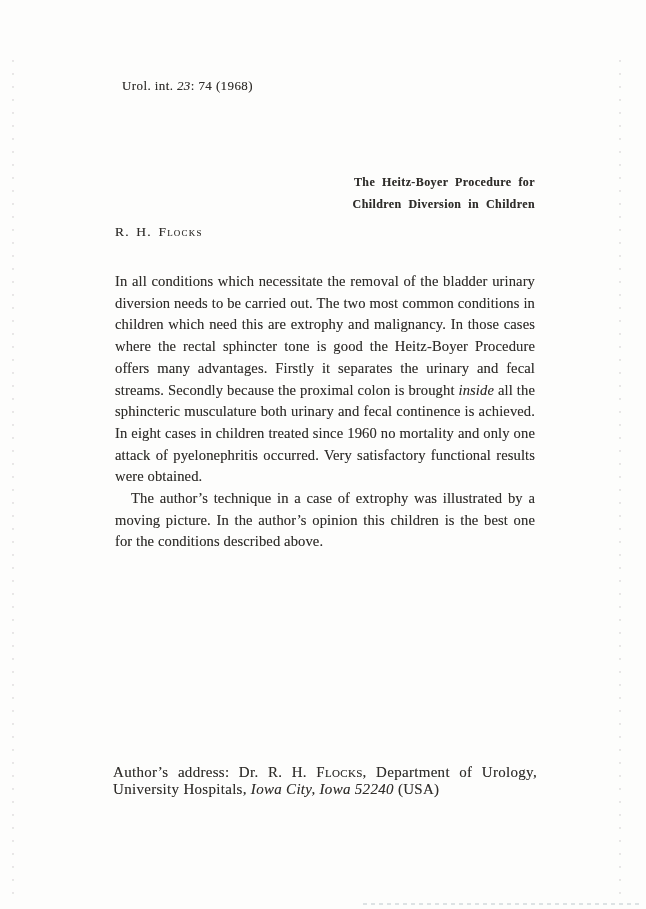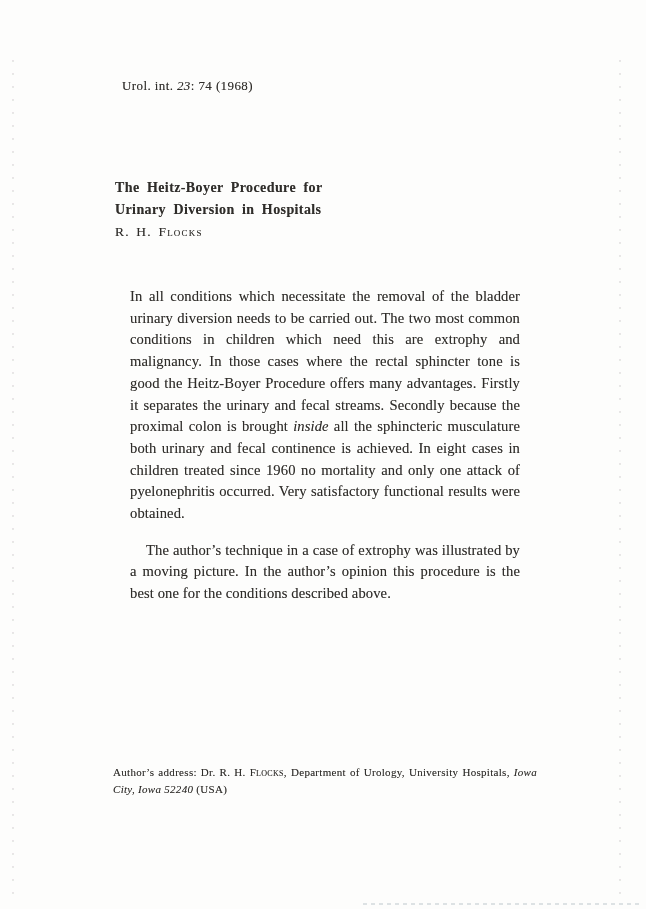--- a/index.html
+++ b/index.html
@@ -30,25 +30,25 @@
     font-size: 13px;
     letter-spacing: 0.4px;
     white-space: nowrap;
   }
   .journal-ref .vol {
     font-style: italic;
   }
   .title-block {
     position: absolute;
     left: 115px;
-    top: 177px;
+    top: 171px;
     width: 420px;
-    text-align: left;
+    text-align: right;
     font-weight: bold;
-    font-size: 14px;
+    font-size: 12px;
     line-height: 22px;
     letter-spacing: 0.4px;
     word-spacing: 3.5px;
   }
   .author-line {
     position: absolute;
     left: 115px;
     top: 224px;
     width: 420px;
     text-align: left;
@@ -63,34 +63,34 @@
     position: absolute;
     left: 115px;
     top: 271px;
     width: 420px;
     font-size: 14.6px;
     line-height: 21.7px;
     text-align: justify;
     letter-spacing: 0.1px;
   }
   .body-text p {
-    margin: 15px;
+    margin: 0;
   }
   .body-text p.indented {
     text-indent: 16px;
   }
   .body-text em {
     font-style: italic;
   }
   .address-footer {
     position: absolute;
     left: 113px;
     top: 764px;
     width: 424px;
-    font-size: 11px;
+    font-size: 15px;
     line-height: 16.5px;
     text-align: justify;
     letter-spacing: 0.3px;
   }
   .address-footer .ital {
     font-style: italic;
   }
   
   .edge-dots-left,
   .edge-dots-right {
@@ -131,29 +131,29 @@
   <div class="edge-dots-left"></div>
   <div class="edge-dots-right"></div>
   <div class="bottom-dashed-line"></div>
 
   <div class="journal-ref scan-text">
     <span>Urol. int. </span><span class="vol">23</span><span>: 74 (1968)</span>
   </div>
 
   <div class="title-block scan-text">
     <div>The Heitz-Boyer Procedure for</div>
-    <div>Urinary Diversion in Hospitals</div>
+    <div>Children Diversion in Children</div>
   </div>
 
   <div class="author-line scan-text">
     <span>R. H. </span><span class="smallcaps">Flocks</span>
   </div>
 
   <div class="body-text scan-text">
     <p><span>In all conditions which necessitate the removal of the bladder urinary diversion needs to be carried out. The two most common conditions in children which need this are extrophy and malignancy. In those cases where the rectal sphincter tone is good the Heitz-Boyer Procedure offers many advantages. Firstly it separates the urinary and fecal streams. Secondly because the proximal colon is brought </span><em>inside</em><span> all the sphincteric musculature both urinary and fecal continence is achieved. In eight cases in children treated since 1960 no mortality and only one attack of pyelonephritis occurred. Very satisfactory functional results were obtained.</span></p>
-    <p class="indented">The author’s technique in a case of extrophy was illustrated by a moving picture. In the author’s opinion this procedure is the best one for the conditions described above.</p>
+    <p class="indented">The author’s technique in a case of extrophy was illustrated by a moving picture. In the author’s opinion this children is the best one for the conditions described above.</p>
   </div>
 
   <div class="address-footer scan-text">
     <span>Author’s address: Dr. R. H. </span><span class="smallcaps">Flocks</span><span>, Department of Urology, University Hospitals, </span><span class="ital">Iowa City, Iowa 52240</span><span> (USA)</span>
   </div>
 
 </div>
 
 </body></html>

